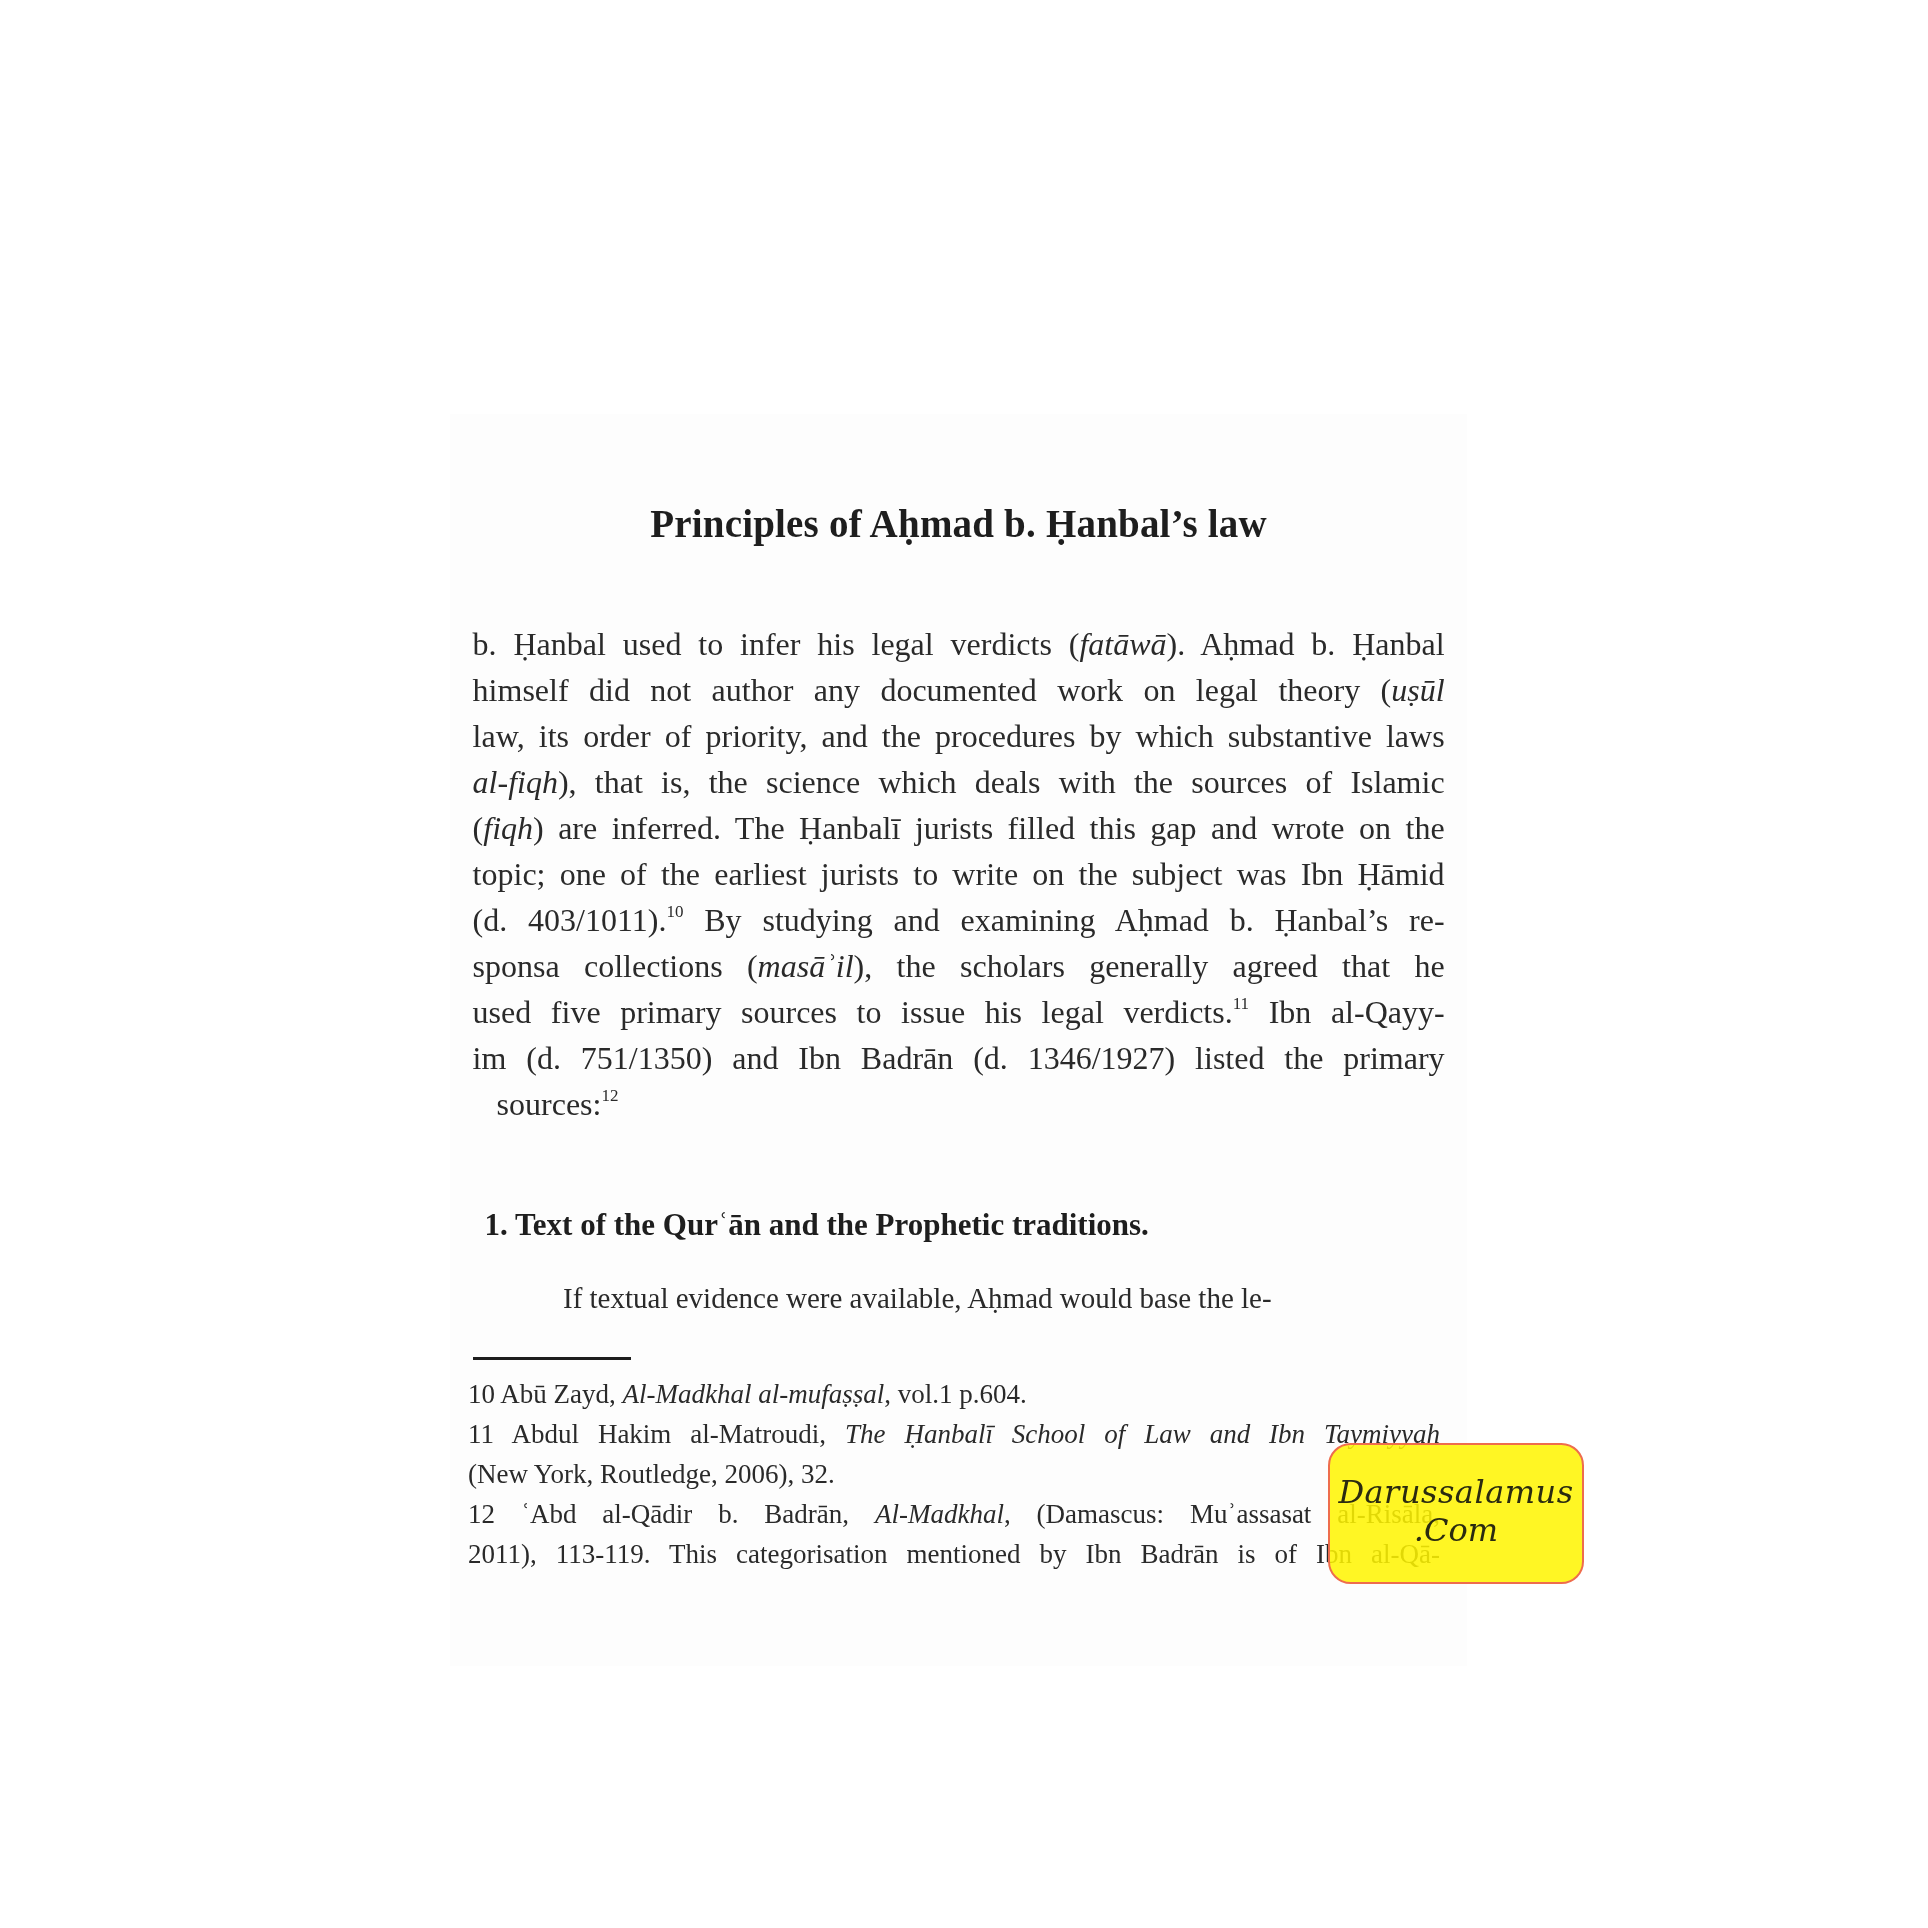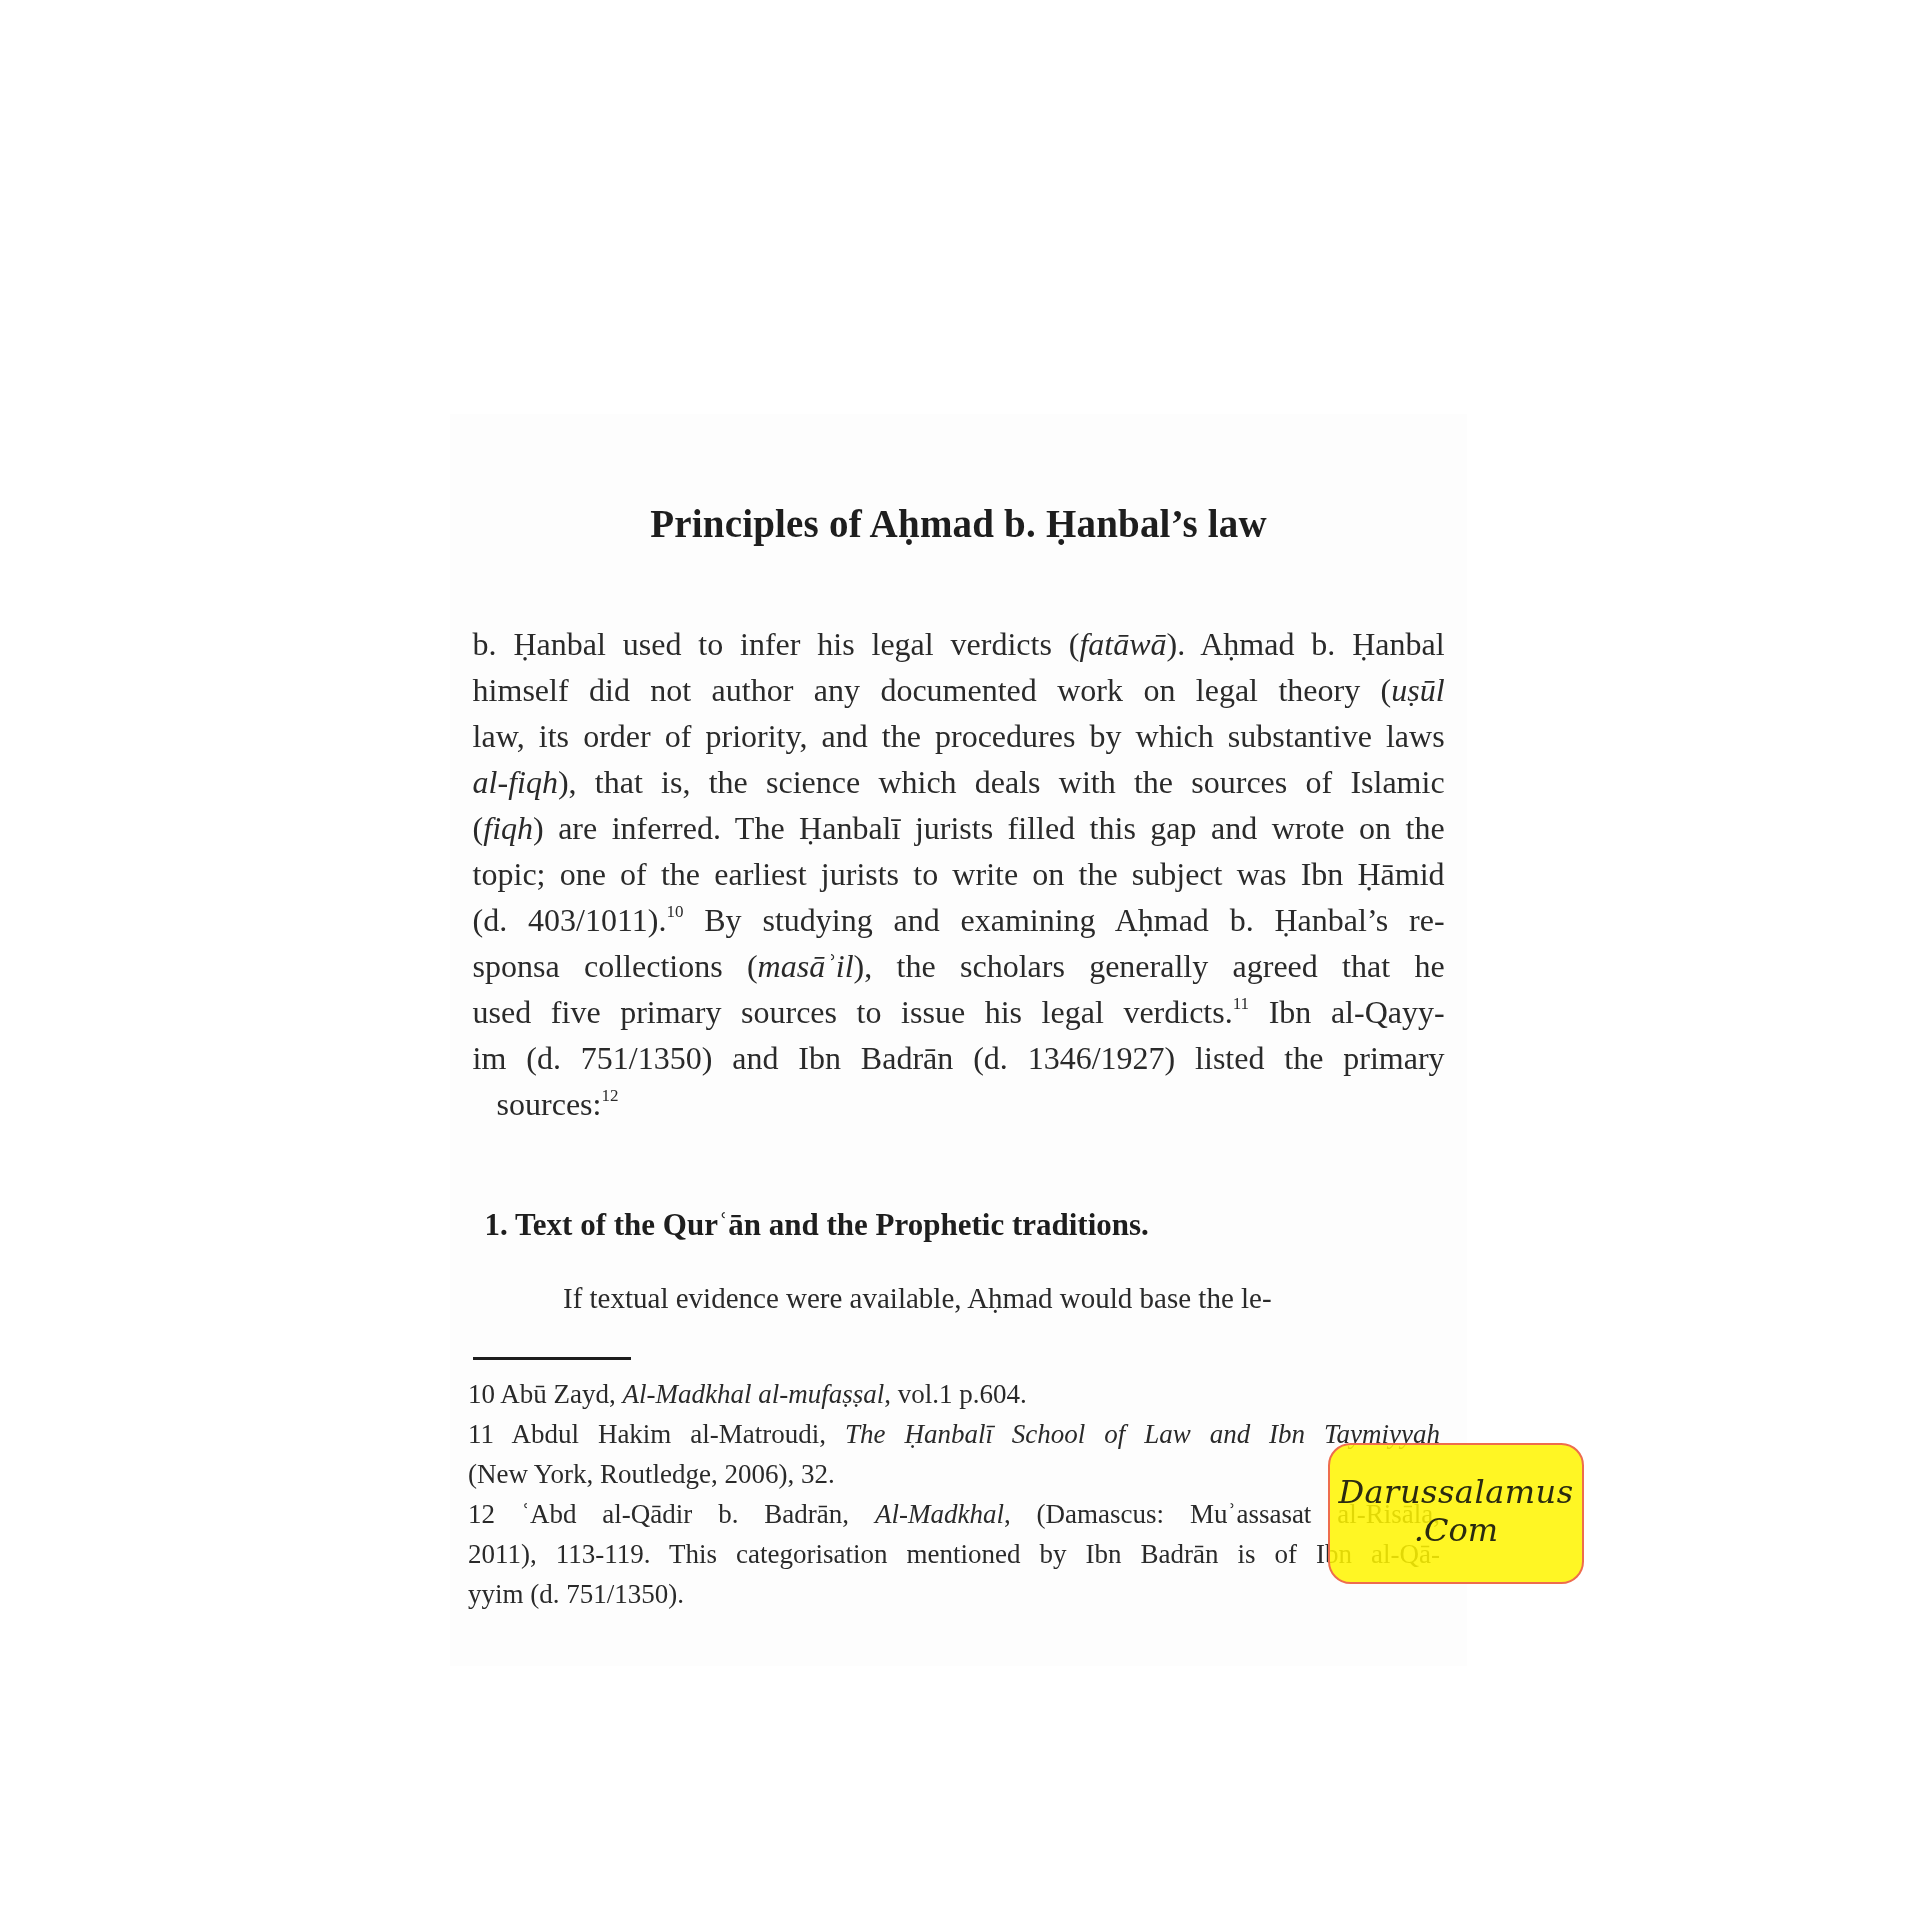--- a/index.html
+++ b/index.html
@@ -165,21 +165,20 @@
   <div class="indent-para">If textual evidence were available, Aḥmad would base the le-</div>
 
   <div class="footnote-rule"></div>
 
   <div class="footnotes" id="footnotes">
       <span class="line"><span>10 Abū Zayd, </span><i>Al-Madkhal al-mufaṣṣal</i><span>, vol.1 p.604.</span></span>
       <span class="line justify"><span>11 Abdul Hakim al-Matroudi, </span><i>The Ḥanbalī School of Law and Ibn Taymiyyah</i></span>
       <span class="line"><span>(New York, Routledge, 2006), 32.</span></span>
       <span class="line justify"><span>12 ʿAbd al-Qādir b. Badrān, </span><i>Al-Madkhal</i><span>, (Damascus: Muʾassasat al-Risāla,</span></span>
       <span class="line justify"><span>2011), 113-119. This categorisation mentioned by Ibn Badrān is of Ibn al-Qā-</span></span>
-      <span class="line"><span>yyim (d. 751/1350).</span></span>
     </div>
 </div>
 
 <div class="watermark">
   <div class="watermark-line1">Darussalamus</div>
   <div class="watermark-line2">.Com</div>
 </div>
 
 
 </body></html>

